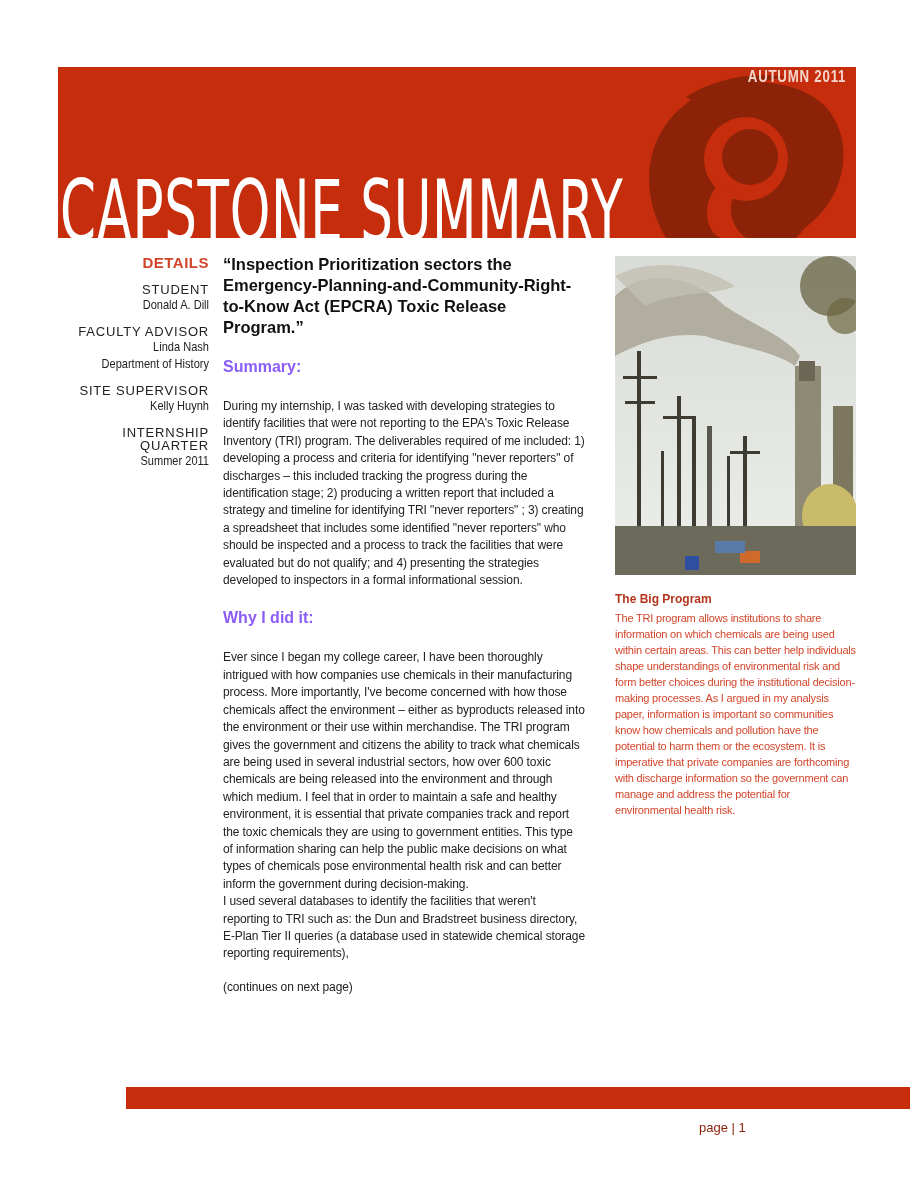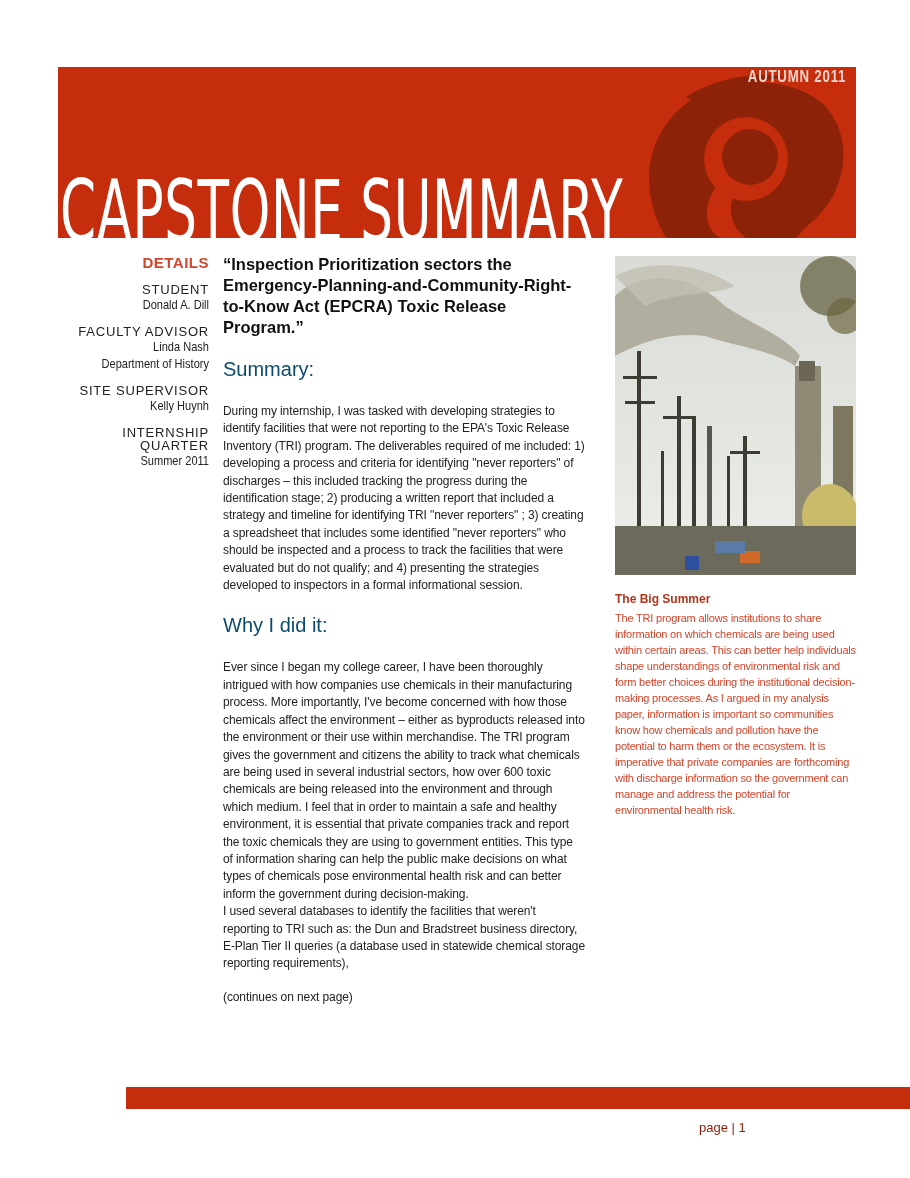--- a/index.html
+++ b/index.html
@@ -7,21 +7,21 @@
   .header { position:absolute; left:58px; top:67px; width:798px; height:171px; background:#c52d0c; overflow:hidden;text-align:right; }
   .header svg.swirl { position:absolute; right:0; top:0; }
   .season { position:absolute; right:10px; top:0px; color:#f6d6cc; font-family:"Liberation Sans", sans-serif; font-weight:bold; font-size:17px; letter-spacing:1px; transform:scaleX(0.78); transform-origin:right top; }
   .title { position:absolute; left:2px; bottom:-16px; color:#fff; font-family:"DejaVu Sans", sans-serif; font-size:86px; line-height:86px; transform:scaleX(0.6); transform-origin:left bottom; white-space:nowrap; letter-spacing:1px; font-weight:normal; }
   .details { position:absolute; left:60px; top:254px; width:149px; text-align:right; }
   .details h3 { margin:0 0 12px 0; color:#d2452a; font-size:15px; font-weight:bold; letter-spacing:0.5px; }
   .dlabel { font-size:13px; letter-spacing:0.8px; color:#222; margin-top:12px; line-height:13px; }
   .dval { font-family:"Liberation Sans Narrow", "Liberation Sans", sans-serif; font-size:13px; line-height:17px; color:#222; transform:scaleX(0.85); transform-origin:right; }
   .main { position:absolute; left:223px; top:254px; width:362px; }
   .main h1 { margin:0; font-size:16.5px; line-height:21px; font-weight:bold; color:#111; }
-  .main h2 { margin:20px 0 22px 0; font-size:20px; font-weight:normal; color:#0c4a6e; }
+  .main h2 { margin:20px 0 22px 0; font-size:16px; font-weight:bold; color:#8b5cf6; }
   .main p { margin:0; font-size:12px; line-height:17.4px; color:#222; letter-spacing:-0.1px; }
   .cont { margin-top:16px !important; }
   .photo { position:absolute; left:615px; top:256px; width:241px; height:319px; overflow:hidden; }
   .sidebar { position:absolute; left:615px; top:592px; width:242px; color:#d2452a; }
   .sidebar h4 { margin:0 0 4px 0; font-size:12px; font-weight:bold; color:#b3361b; }
   .sidebar p { margin:0; font-size:11px; line-height:16px; letter-spacing:-0.2px; }
   .bottom-bar { position:absolute; left:126px; top:1087px; width:784px; height:22px; background:#c52d0c; }
   .pagenum { position:absolute; left:699px; top:1120px; font-size:13px; color:#8a1e08; }
 </style>
 </head>
@@ -99,18 +99,18 @@
     <rect x="112" y="200" width="3" height="100" fill="#3e3b33"></rect>
     <rect x="46" y="195" width="3" height="110" fill="#3e3b33"></rect>
     <rect x="0" y="270" width="241" height="49" fill="#6c6a5b"></rect>
     <rect x="70" y="300" width="14" height="14" fill="#2f4fa0"></rect>
     <rect x="125" y="295" width="20" height="12" fill="#d06a2a"></rect>
     <rect x="100" y="285" width="30" height="12" fill="#5a7aa8"></rect>
   </svg>
 </div>
 
 <div class="sidebar">
-  <h4>The Big Summer</h4>
+  <h4>The Big Program</h4>
   <p>The TRI program allows institutions to share information on which chemicals are being used within certain areas. This can better help individuals shape understandings of environmental risk and form better choices during the institutional decision-making processes. As I argued in my analysis paper, information is important so communities know how chemicals and pollution have the potential to harm them or the ecosystem. It is imperative that private companies are forthcoming with discharge information so the government can manage and address the potential for environmental health risk.</p>
 </div>
 
 <div class="bottom-bar"></div>
 <div class="pagenum">page | 1</div>
 
 </body></html>

